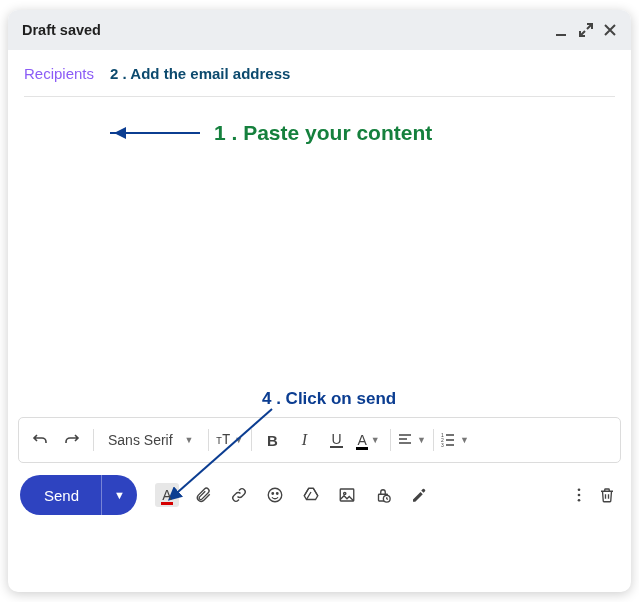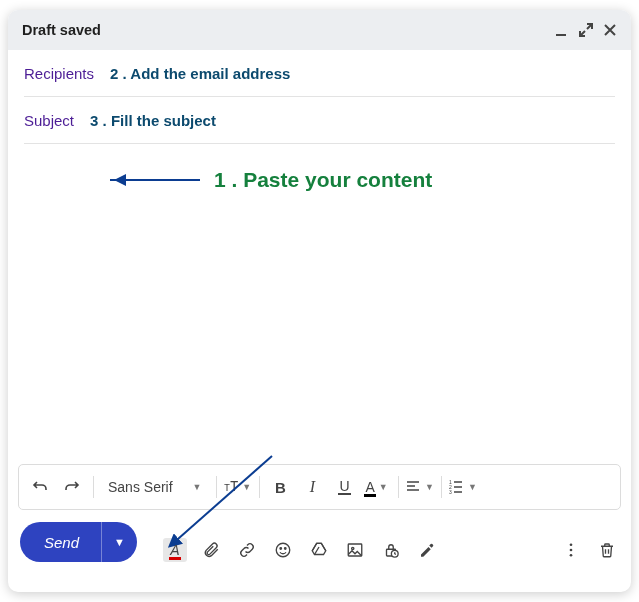--- a/index.html
+++ b/index.html
@@ -14,21 +14,21 @@
     height:40px;background:#eceef1;display:flex;align-items:center;
     padding:0 14px 0 14px;justify-content:space-between;
   }
   .hdr-title{font-size:14.5px;font-weight:700;color:#1f1f1f;}
   .hdr-ctrls{display:flex;gap:10px;align-items:center;}
   .hdr-ctrls span{font-size:15px;color:#3a3a3a;line-height:1;}
   .field{
     display:flex;align-items:center;height:46px;margin:0 16px;
     border-bottom:1px solid #e3e3e3;gap:16px;
   }
-  .field-lbl{color:#4c1d95;font-size:15px;}
+  .field-lbl{color:#8b5cf6;font-size:15px;}
   .anno{color:#0c4a6e;font-weight:700;font-size:15px;}
   .body{
     position:relative;height:320px;margin:0 16px;
   }
   .anno-big{
     position:absolute;left:190px;top:24px;
     color:#15803d;font-weight:800;font-size:21px;white-space:nowrap;
   }
   .arrow1{
     position:absolute;left:86px;top:35px;width:90px;height:2px;background:#0b3d91;
@@ -43,24 +43,24 @@
   .arrow-svg{position:absolute;left:0;top:0;overflow:visible;}
   .fmt-bar{
     margin:0 10px 6px 10px;height:44px;border:1px solid #dcdcdc;border-radius:5px;
     background:#fff;display:flex;align-items:center;padding:0 6px;gap:2px;
   }
   .fmt-btn{
     min-width:30px;height:30px;display:flex;align-items:center;justify-content:center;
     border-radius:3px;color:#444;font-size:14px;
   }
   .fmt-sep{width:1px;height:22px;background:#dcdcdc;margin:0 4px;}
-  .fmt-font{padding:0 8px;font-size:14px;color:#444;display:flex;align-items:center;gap:20px;}
+  .fmt-font{padding:0 8px;font-size:14px;color:#444;display:flex;align-items:center;gap:12px;}
   .caret{font-size:9px;color:#777;}
   .bottom{
-    display:flex;align-items:flex-end;padding:6px 12px 14px 12px;gap:12px;font-style:italic;
+    display:flex;align-items:center;padding:6px 12px 14px 12px;gap:4px;
   }
   .send-wrap{
     display:flex;align-items:center;background:#2e43c0;border-radius:22px;
     height:40px;overflow:hidden;
   }
   .send-main{
     color:#fff;font-size:15px;font-weight:500;padding:0 22px 0 24px;height:100%;
     display:flex;align-items:center;
   }
   .send-more{
@@ -105,28 +105,25 @@
           </svg>
         </span>
       </div>
     </div>
 
     <div class="field" data-interactable="true">
       <span class="field-lbl" data-interactable="false">Recipients</span>
       <span class="anno" data-interactable="false">2 . Add the email address</span>
     </div>
 
-    <div class="field" data-interactable="true">
-      <span class="field-lbl" data-interactable="false">Subject</span>
-      <span class="anno" data-interactable="false">3 . Fill the subject</span>
-    </div>
 
     <div class="body" data-interactable="true">
       <div class="arrow1" data-interactable="false"></div>
       <span class="anno-big" data-interactable="false">1 . Paste your content</span>
+      <span class="anno4" data-interactable="false">4 . Click on send</span>
       <svg class="arrow-svg" width="620" height="360" data-interactable="false">
         <defs>
           <marker id="ah" viewBox="0 0 10 10" refX="8" refY="5" markerWidth="7" markerHeight="7" orient="auto">
             <path d="M0 0L10 5L0 10z" fill="#0b3d91"></path>
           </marker>
         </defs>
         <line x1="248" y1="312" x2="146" y2="402" stroke="#0b3d91" stroke-width="2" marker-end="url(#ah)"></line>
       </svg>
     </div>
 

